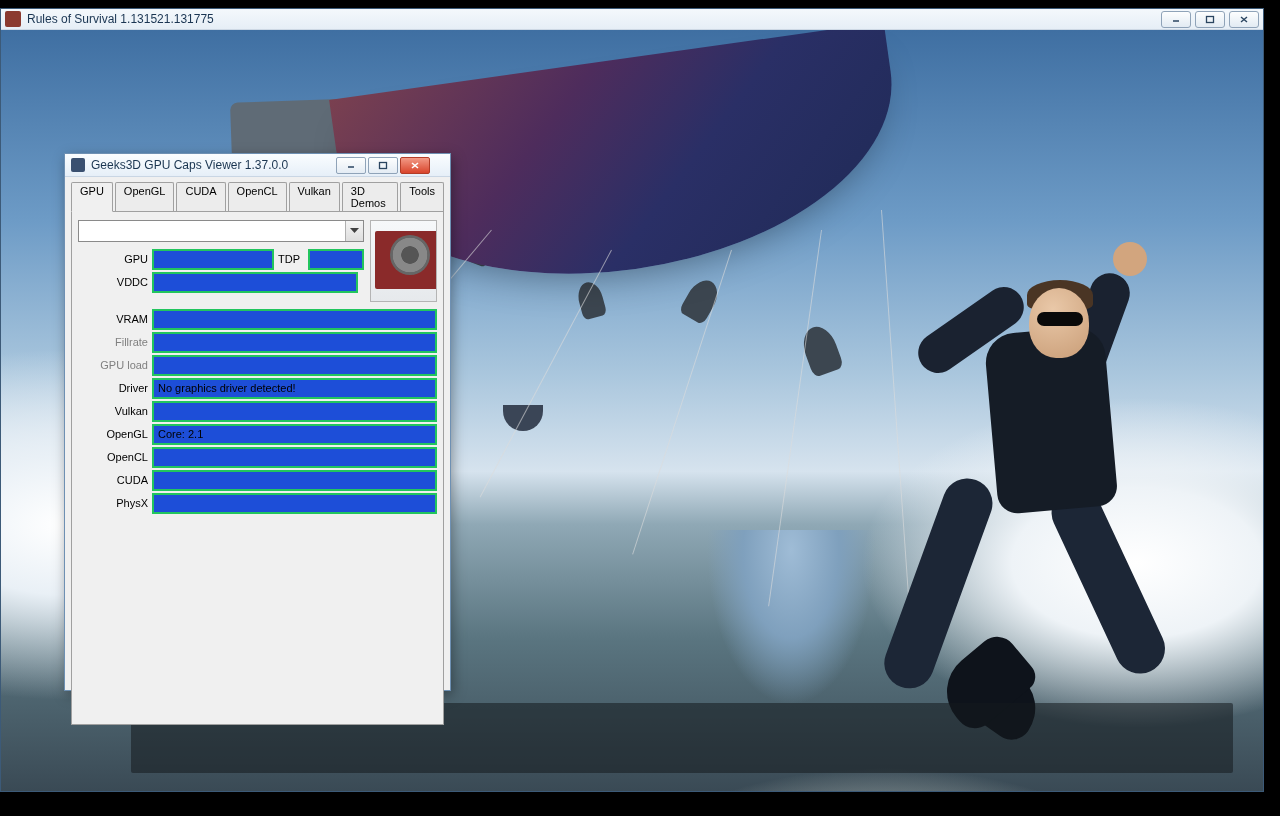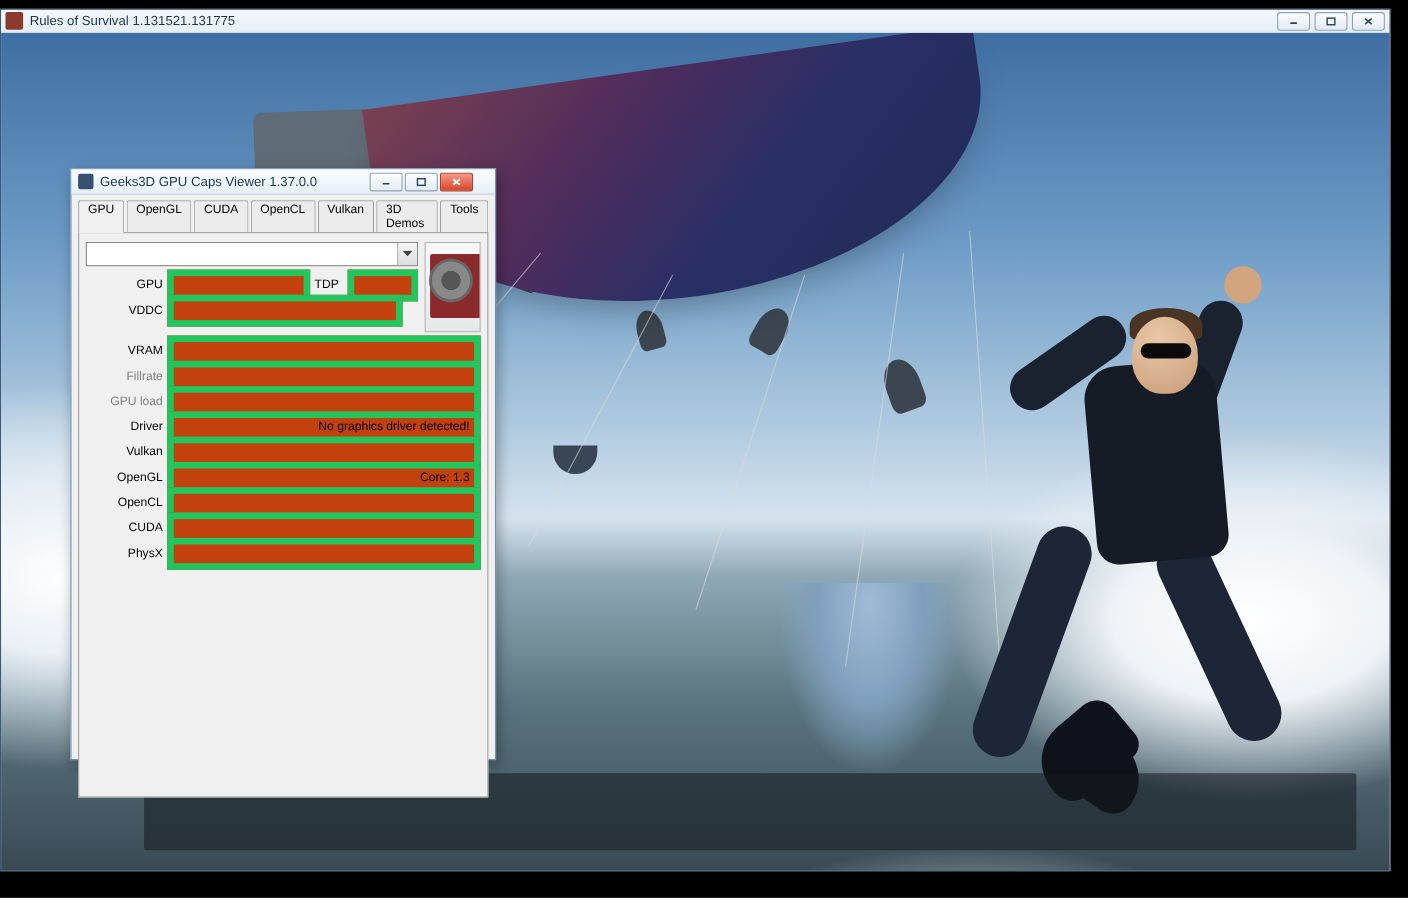--- a/index.html
+++ b/index.html
@@ -59,21 +59,21 @@
   .gbtn.close{background:linear-gradient(#f29a86,#d9452c);border-color:#b23d28}
   
   .tabstrip{display:flex;padding:4px 6px 0 6px;gap:2px}
   .tab{padding:2px 8px 3px;border:1px solid #a0a0a0;border-bottom:none;border-radius:2px 2px 0 0;background:#ececec;font-size:11px;cursor:default;position:relative;top:1px}
   .tab.active{background:#f0f0f0;border-bottom:1px solid #f0f0f0;z-index:2}
   .tabpanel{margin:0 6px 6px;border:1px solid #a0a0a0;background:#f0f0f0;height:496px;position:relative;padding:8px 6px}
   
   .row{display:flex;align-items:center;height:22px;margin-bottom:1px}
   .lbl{width:70px;text-align:right;padding-right:4px;font-size:11px;color:#000}
   .lbl.dim{color:#808080}
-  .field{flex:1;height:17px;border:6px solid #22c55e;background:#c2410c;font-size:11px;padding:0 4px;line-height:17px;text-align:right;color:#000}
+  .field{flex:1;height:17px;border:2px solid #22c55e;background:#1d4ed8;font-size:11px;padding:0 4px;line-height:17px;text-align:left;color:#000}
   .field.short{flex:0 0 60px}
   .field.med{flex:0 0 110px}
   .toprow{display:flex;align-items:flex-start;margin-bottom:6px}
   .combo{flex:1;height:20px;border:1px solid #8a8a8a;background:#fff;display:flex;align-items:center;position:relative}
   .combo .arrow{position:absolute;right:0;top:0;width:17px;height:100%;border-left:1px solid #b0b0b0;background:linear-gradient(#f4f4f4,#dedede);display:flex;align-items:center;justify-content:center}
   .thumb{width:88px;height:80px;margin-left:6px;border:1px solid #b4b4b4;background:linear-gradient(#f6f8fa,#e6e9ec);position:relative;overflow:hidden}
   .pcb{position:absolute;left:4px;top:10px;width:80px;height:58px;background:#8a2a2a;border-radius:2px}
   .fan{position:absolute;right:6px;top:14px;width:40px;height:40px;border-radius:50%;background:radial-gradient(circle,#555 0 30%,#888 32% 60%,#666 62% 100%)}
   .btn{height:20px;padding:0 8px;border:1px solid #8a8a8a;border-radius:3px;background:linear-gradient(#fbfbfb,#e5e5e5);font-size:11px;display:flex;align-items:center;cursor:default}
   .leftcol{flex:1}
@@ -220,21 +220,21 @@
     <div class="row">
         <div class="lbl">Driver</div>
         <div class="field">No graphics driver detected!</div>
       </div>
     <div class="row">
         <div class="lbl">Vulkan</div>
         <div class="field"></div>
       </div>
     <div class="row">
         <div class="lbl">OpenGL</div>
-        <div class="field">Core: 1.3</div>
+        <div class="field">Core: 2.1</div>
       </div>
     <div class="row">
         <div class="lbl">OpenCL</div>
         <div class="field"></div>
       </div>
     <div class="row">
         <div class="lbl">CUDA</div>
         <div class="field"></div>
       </div>
     <div class="row">

